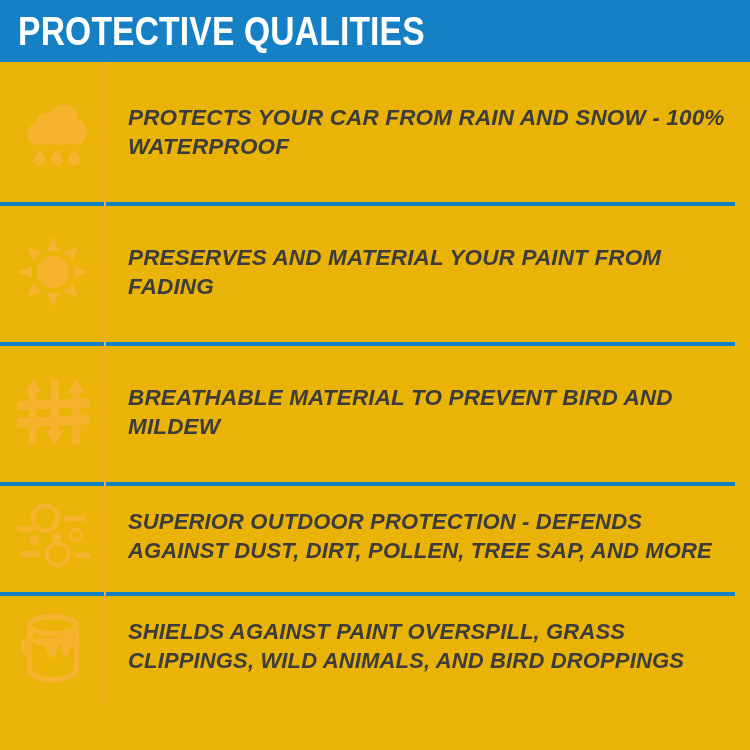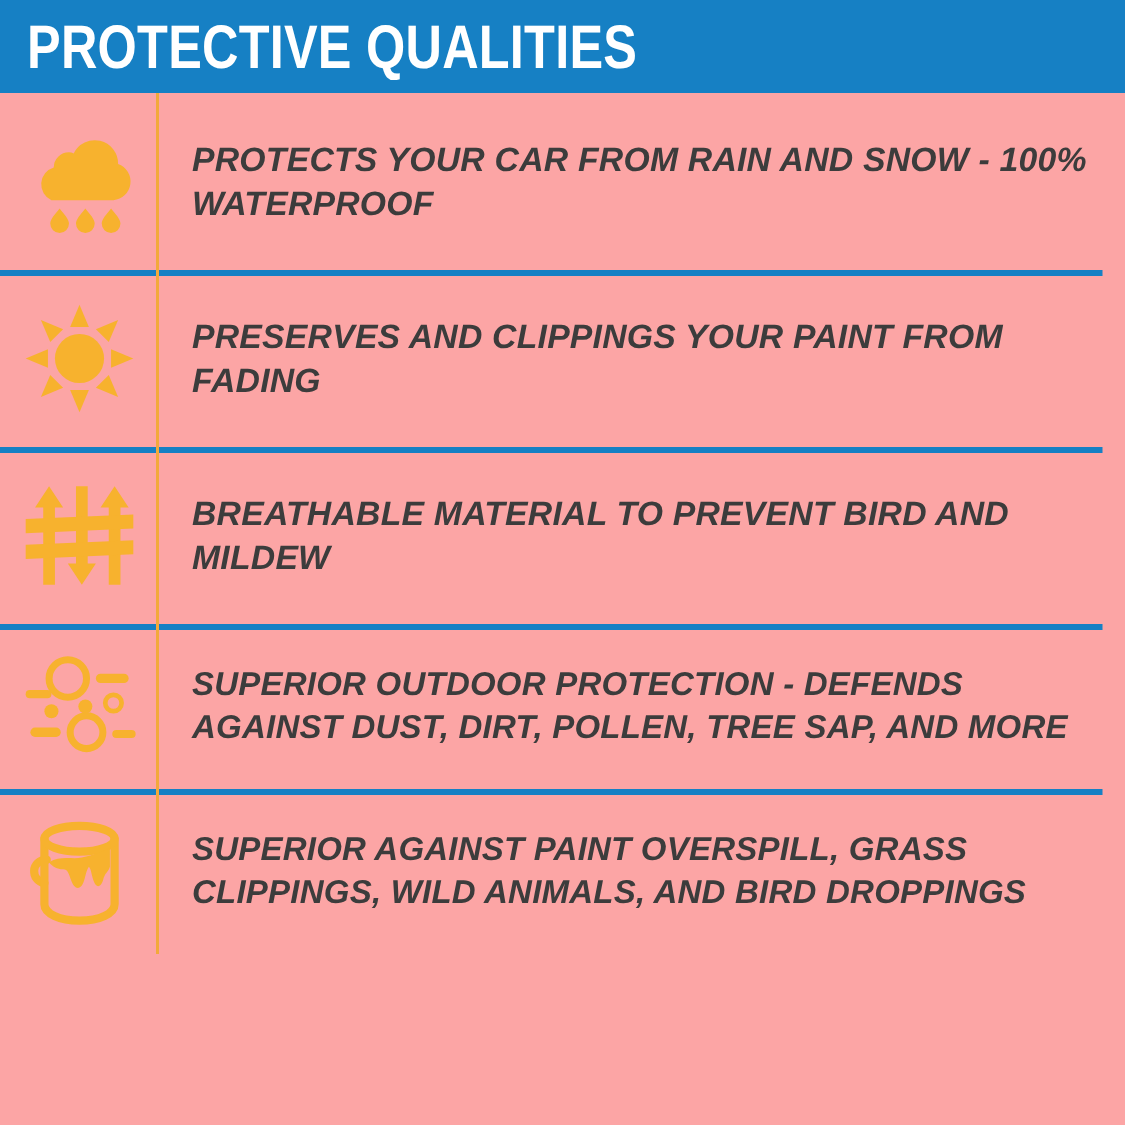--- a/index.html
+++ b/index.html
@@ -12,21 +12,21 @@
     width: 750px;
     height: 750px;
     font-family: "Liberation Sans", "DejaVu Sans", sans-serif;
     overflow: hidden;
   }
 
   #infographic {
     position: relative;
     width: 750px;
     height: 750px;
-    background: #fca5a5;
+    background: #eab308;
     box-sizing: border-box;
   }
 
   
   .header {
     position: relative;
     height: 62px;
     background: #1680c4;
     display: flex;
     align-items: center;
@@ -46,21 +46,21 @@
   }
 
   
   .rows {
     position: relative;
   }
   .row {
     position: relative;
     display: flex;
     align-items: stretch;
-    height: 118px;
+    height: 140px;
     box-sizing: border-box;
   }
   .row.row-5 { height: 110px; border-radius: 22px; }
   .row.row-6 { height: 110px; }
 
   
   .row + .row::before {
     content: "";
     position: absolute;
     left: 0;
@@ -155,21 +155,21 @@
             <path d="M4 50 L23 42 L23 58 Z"></path>
             <path d="M96 50 L77 58 L77 42 Z"></path>
             <path d="M17 17 L36 25 L25 36 Z"></path>
             <path d="M83 83 L64 75 L75 64 Z"></path>
             <path d="M83 17 L75 36 L64 25 Z"></path>
             <path d="M17 83 L25 64 L36 75 Z"></path>
           </g>
         </svg>
       </div>
       <div class="text-cell">
-        <p class="feature-text">PRESERVES AND CLIPPINGS YOUR PAINT FROM FADING</p>
+        <p class="feature-text">PRESERVES AND MATERIAL YOUR PAINT FROM FADING</p>
       </div>
     </div>
 
 
     <div class="row row-4">
       <div class="icon-cell">
         <svg class="icon-box" viewBox="0 0 100 100">
           <g fill="#f7b22e">
 
             <path d="M24 8 L36 26 L29 26 L29 92 L19 92 L19 26 L12 26 Z"></path>
@@ -222,18 +222,18 @@
 
             <path d="M20 22 L20 78 C20 86 33 92 50 92 C67 92 80 86 80 78 L80 22"></path>
 
             <ellipse cx="50" cy="22" rx="30" ry="11"></ellipse>
           </g>
 
           <path fill="#f7b22e" d="M24 42 C34 36 44 40 52 38 C62 36 70 33 76 30 L76 46 C74 52 72 50 70 58 C68 64 64 64 62 58 C60 52 60 48 58 46 C55 50 55 58 52 62 C49 66 45 64 43 58 C41 52 40 48 36 48 C31 48 27 46 24 42 Z"></path>
         </svg>
       </div>
       <div class="text-cell">
-        <p class="feature-text">SUPERIOR AGAINST PAINT OVERSPILL, GRASS CLIPPINGS, WILD ANIMALS, AND BIRD DROPPINGS</p>
+        <p class="feature-text">SHIELDS AGAINST PAINT OVERSPILL, GRASS CLIPPINGS, WILD ANIMALS, AND BIRD DROPPINGS</p>
       </div>
     </div>
 
   </div>
 </div>
 
 </body></html>

